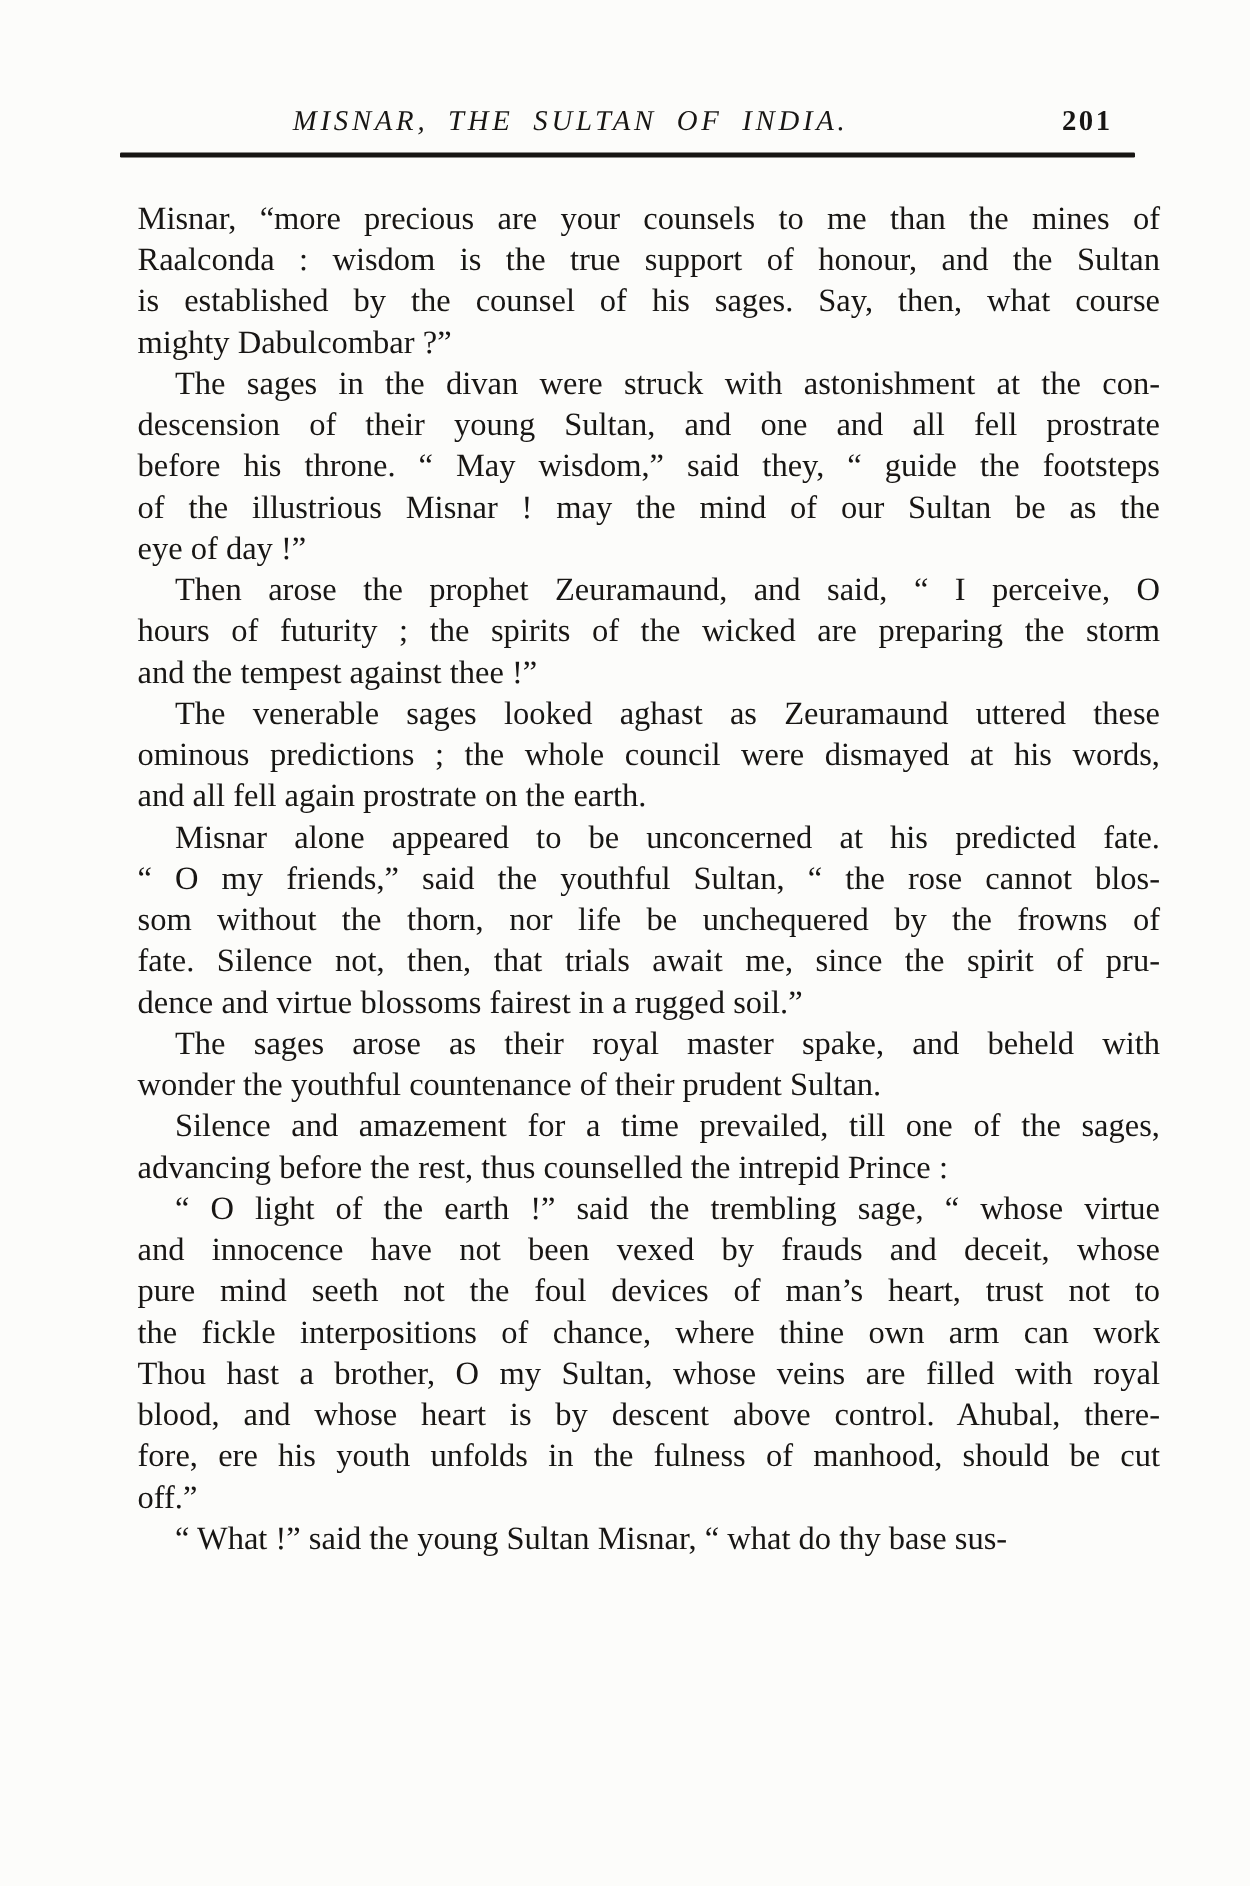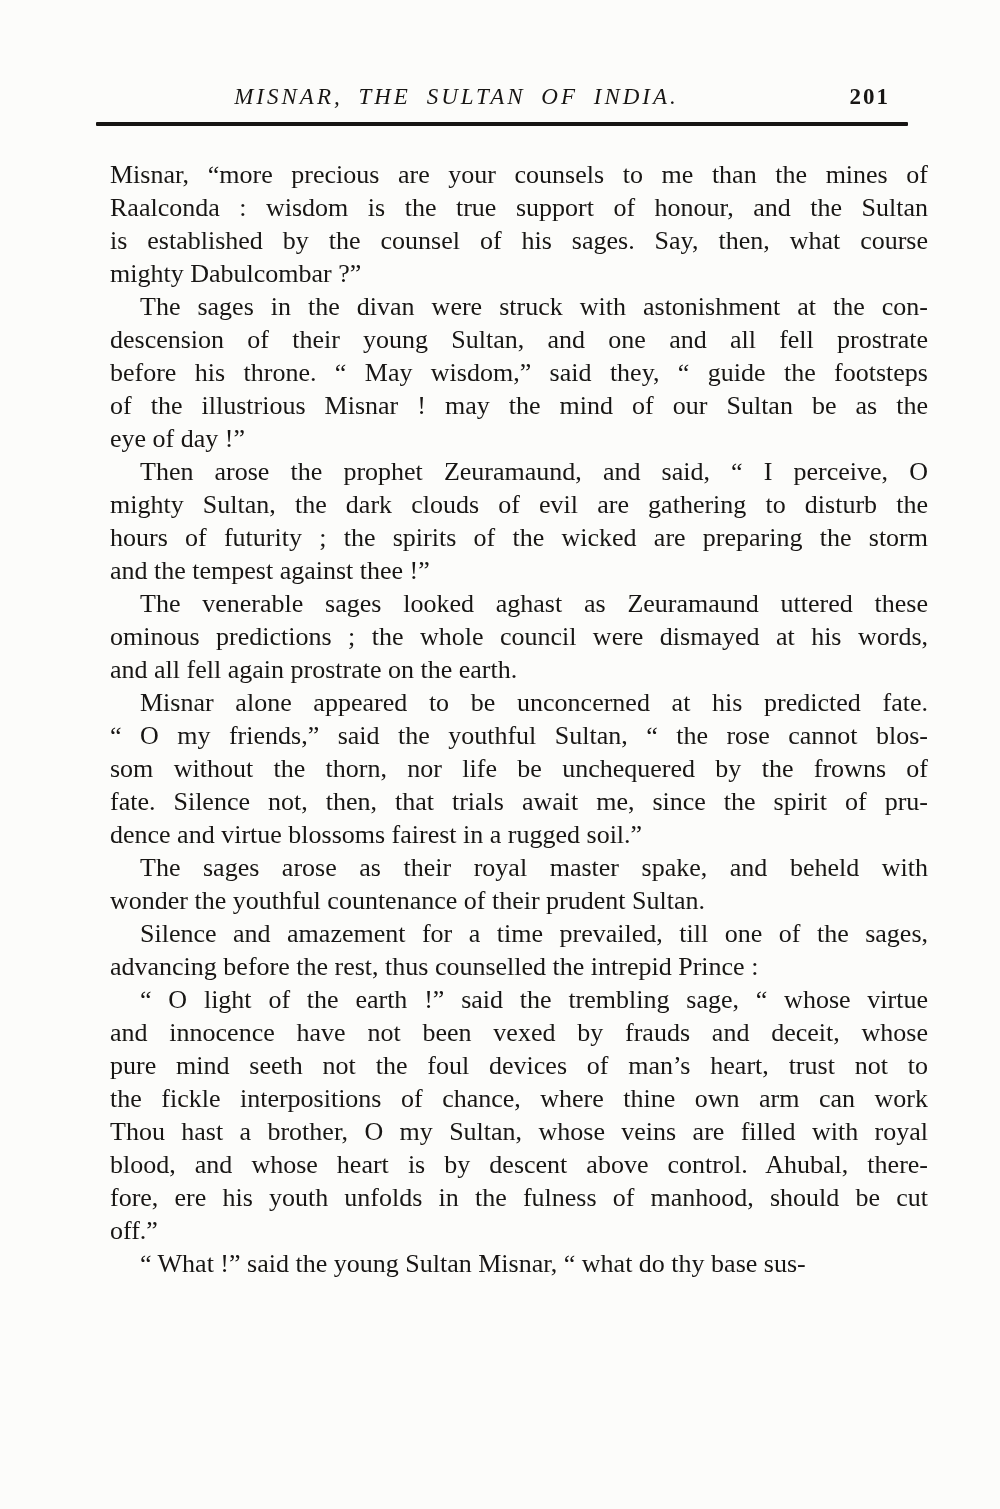--- a/index.html
+++ b/index.html
@@ -87,21 +87,20 @@
       <div class="line">Misnar, “more precious are your counsels to me than the mines of</div>
       <div class="line">Raalconda : wisdom is the true support of honour, and the Sultan</div>
       <div class="line">is established by the counsel of his sages. Say, then, what course</div>
       <div class="line last">mighty Dabulcombar ?”</div>
       <div class="line indent">The sages in the divan were struck with astonishment at the con-</div>
       <div class="line">descension of their young Sultan, and one and all fell prostrate</div>
       <div class="line">before his throne. “ May wisdom,” said they, “ guide the footsteps</div>
       <div class="line">of the illustrious Misnar ! may the mind of our Sultan be as the</div>
       <div class="line last">eye of day !”</div>
       <div class="line indent">Then arose the prophet Zeuramaund, and said, “ I perceive, O</div>
-      <div class="line">mighty Sultan, the dark clouds of evil are gathering to disturb the</div>
       <div class="line">hours of futurity ; the spirits of the wicked are preparing the storm</div>
       <div class="line last">and the tempest against thee !”</div>
       <div class="line indent">The venerable sages looked aghast as Zeuramaund uttered these</div>
       <div class="line">ominous predictions ; the whole council were dismayed at his words,</div>
       <div class="line last">and all fell again prostrate on the earth.</div>
       <div class="line indent">Misnar alone appeared to be unconcerned at his predicted fate.</div>
       <div class="line">“ O my friends,” said the youthful Sultan, “ the rose cannot blos-</div>
       <div class="line">som without the thorn, nor life be unchequered by the frowns of</div>
       <div class="line">fate. Silence not, then, that trials await me, since the spirit of pru-</div>
       <div class="line last">dence and virtue blossoms fairest in a rugged soil.”</div>

